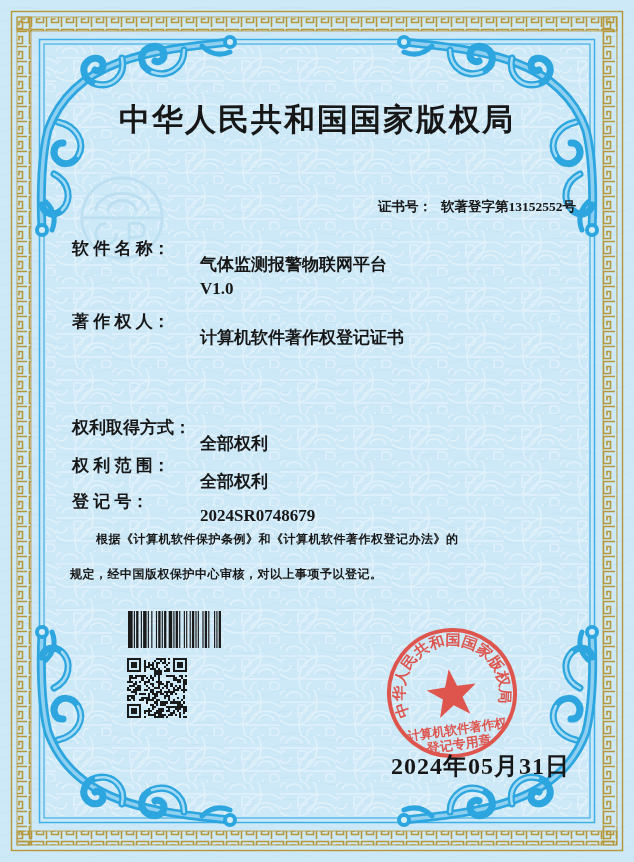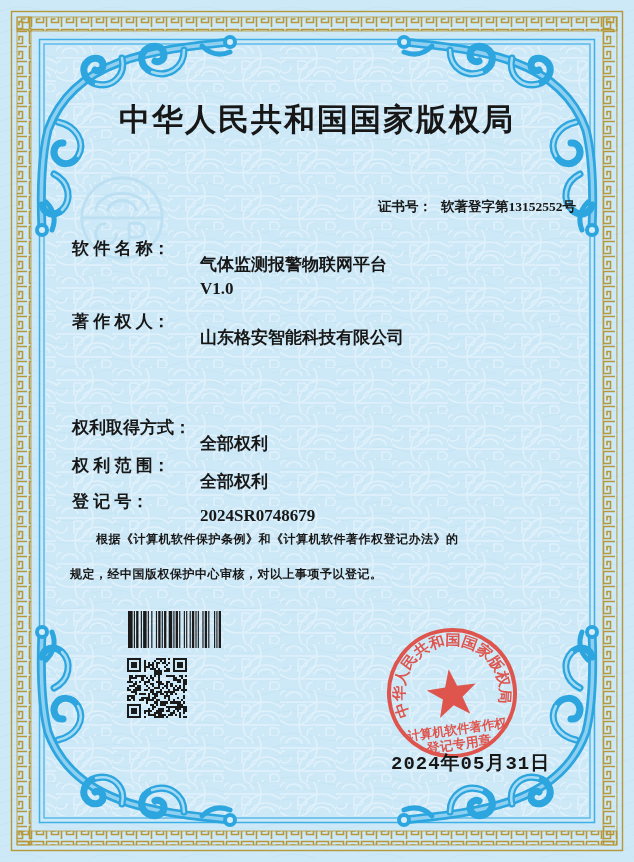--- a/index.html
+++ b/index.html
@@ -9,21 +9,21 @@
   .deco{position:absolute;left:0;top:0;}
   .abs{position:absolute;color:#171717;white-space:nowrap;}
   .t1{top:99px;left:0;width:634px;text-align:center;font-size:31px;font-weight:900;letter-spacing:2px;}
   .t2{top:140px;left:0;width:634px;text-align:center;font-size:31px;font-weight:900;letter-spacing:3px;}
   .certno{top:198px;right:50px;font-size:13.5px;font-weight:bold;}
   .certno .v{margin-left:9px;}
   .frow{font-size:17px;font-weight:bold;}
   .frow .lab{position:absolute;left:72px;top:0;}
   .frow .val{position:absolute;left:200px;top:0;margin-top:16px;}
   .stmt{font-size:12px;font-weight:bold;letter-spacing:0.5px;font-family:Liberation Mono, monospace;}
-  .date{top:750px;left:391px;font-size:19px;font-weight:bold;letter-spacing:1px;font-family:Liberation Mono, monospace;}
+  .date{top:750px;left:391px;font-size:24px;font-weight:bold;letter-spacing:1px;}
   .bc{position:absolute;left:128px;top:611px;width:93px;height:37px;}
   .qr{position:absolute;left:127px;top:658px;width:60px;height:60px;}
   .sealwrap{position:absolute;left:367px;top:608px;width:170px;height:170px;opacity:0.93;}
 </style>
 </head>
 <body>
 
 <div class="cert">
 
   <svg class="deco" width="634" height="862" viewBox="0 0 634 862">
@@ -106,21 +106,21 @@
 
   <div class="abs frow" style="top:237px;left:0;width:634px;">
     <span class="lab">软 件 名 称：</span>
     <span class="val">气体监测报警物联网平台</span>
   </div>
   <div class="abs frow" style="top:263px;left:0;width:634px;">
     <span class="val">V1.0</span>
   </div>
   <div class="abs frow" style="top:310px;left:0;width:634px;">
     <span class="lab">著 作 权 人：</span>
-    <span class="val">山东格安智能科技有限公司</span>
+    <span class="val">计算机软件著作权登记证书</span>
   </div>
   <div class="abs frow" style="top:416px;left:0;width:634px;">
     <span class="lab">权利取得方式：</span>
     <span class="val">全部权利</span>
   </div>
   <div class="abs frow" style="top:454px;left:0;width:634px;">
     <span class="lab">权 利 范 围：</span>
     <span class="val">全部权利</span>
   </div>
   <div class="abs frow" style="top:490px;left:0;width:634px;">

